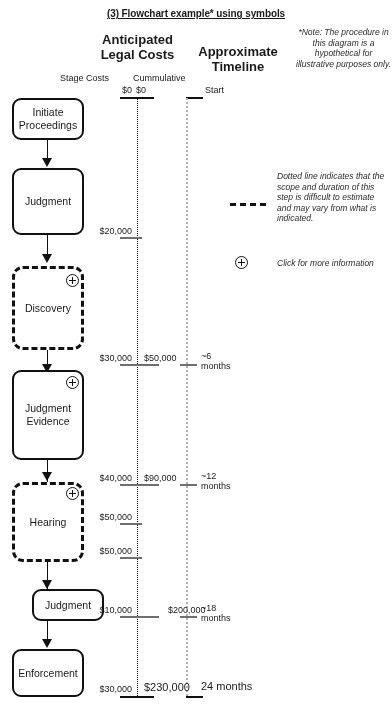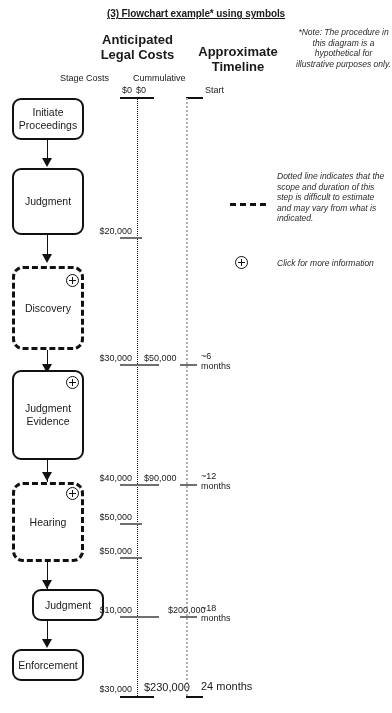--- a/index.html
+++ b/index.html
@@ -224,21 +224,21 @@
 <div class="abs plus-icon" style="left:66px; top:487px;"></div>
 <div class="abs connector" style="top:562px; height:27px;"></div>
 <div class="abs arrowhead" style="top:580px;"></div>
 
 <div class="abs node" style="top:589px; height:32px;margin-left:20px;">
   <span class="node-label">Judgment</span>
 </div>
 <div class="abs connector" style="top:621px; height:24px;"></div>
 <div class="abs arrowhead" style="top:639px;"></div>
 
-<div class="abs node" style="top:649px; height:32px;align-items:center;">
+<div class="abs node" style="top:649px; height:48px;align-items:center;">
   <span class="node-label">Enforcement</span>
 </div>
 
 <div class="abs val val-stage" style="top:226px;">$20,000</div>
 <div class="abs tick" style="left:120px; top:237px; width:22px;"></div>
 
 <div class="abs val val-stage" style="top:353px;">$30,000</div>
 <div class="abs tick" style="left:120px; top:364px; width:22px;"></div>
 
 <div class="abs val val-stage" style="top:473px;">$40,000</div>

